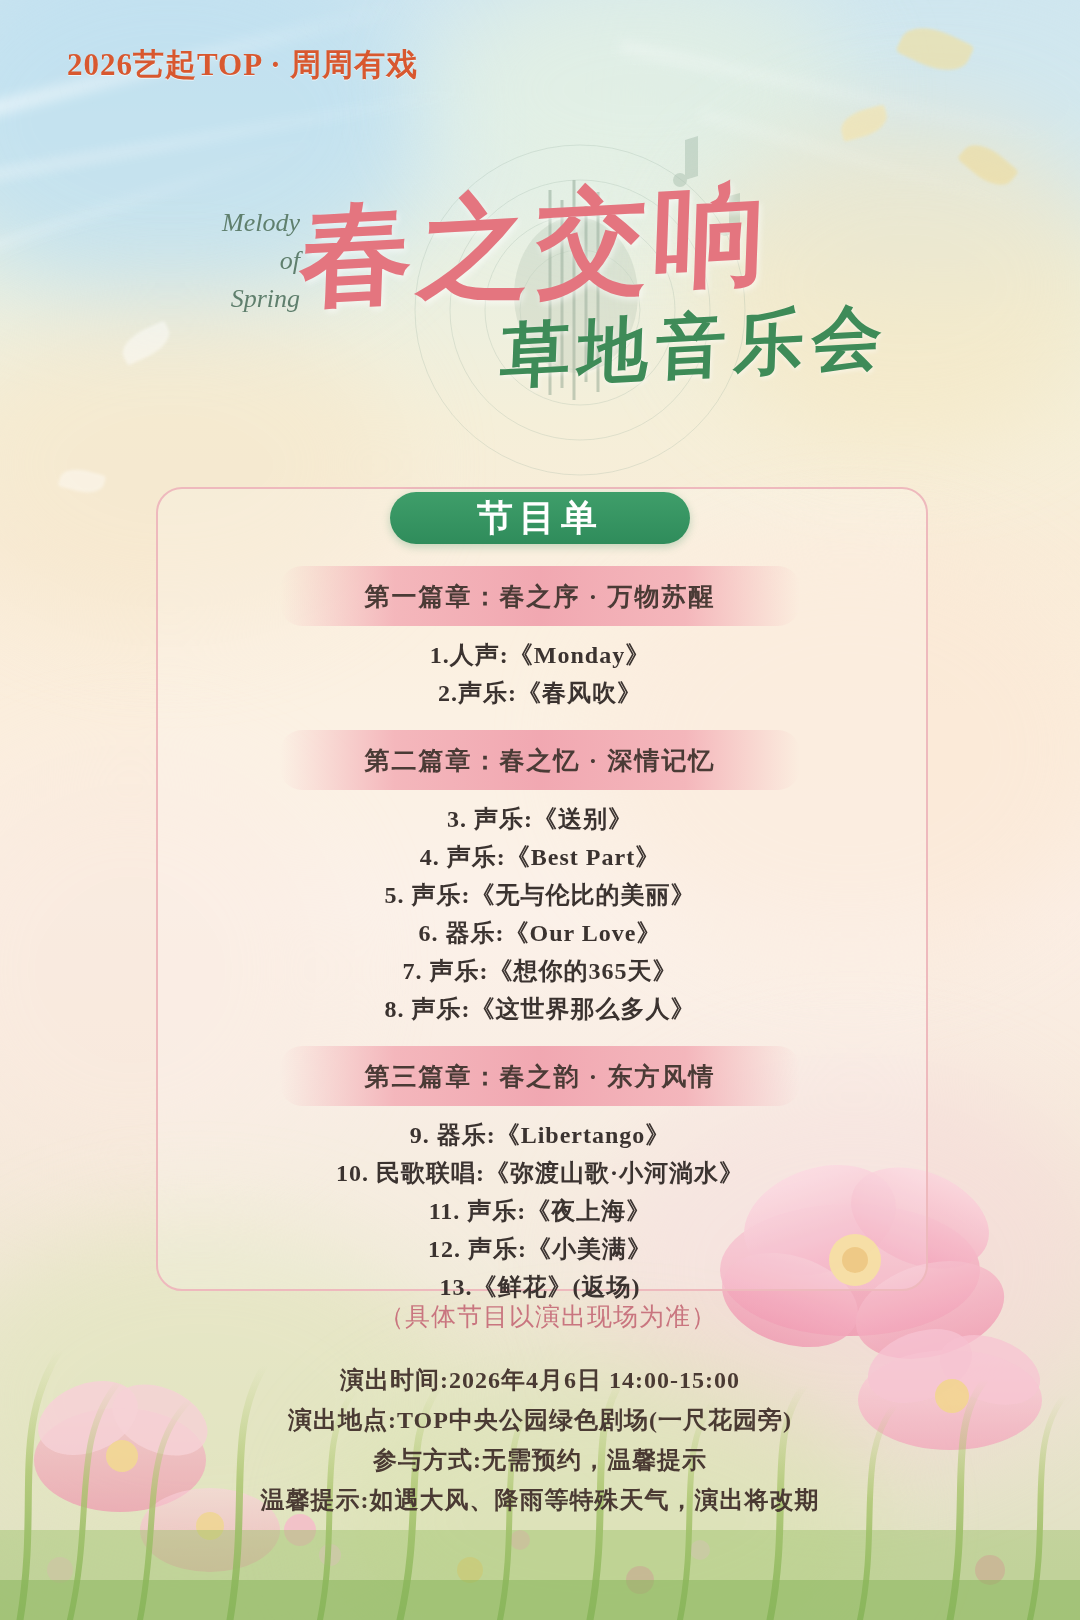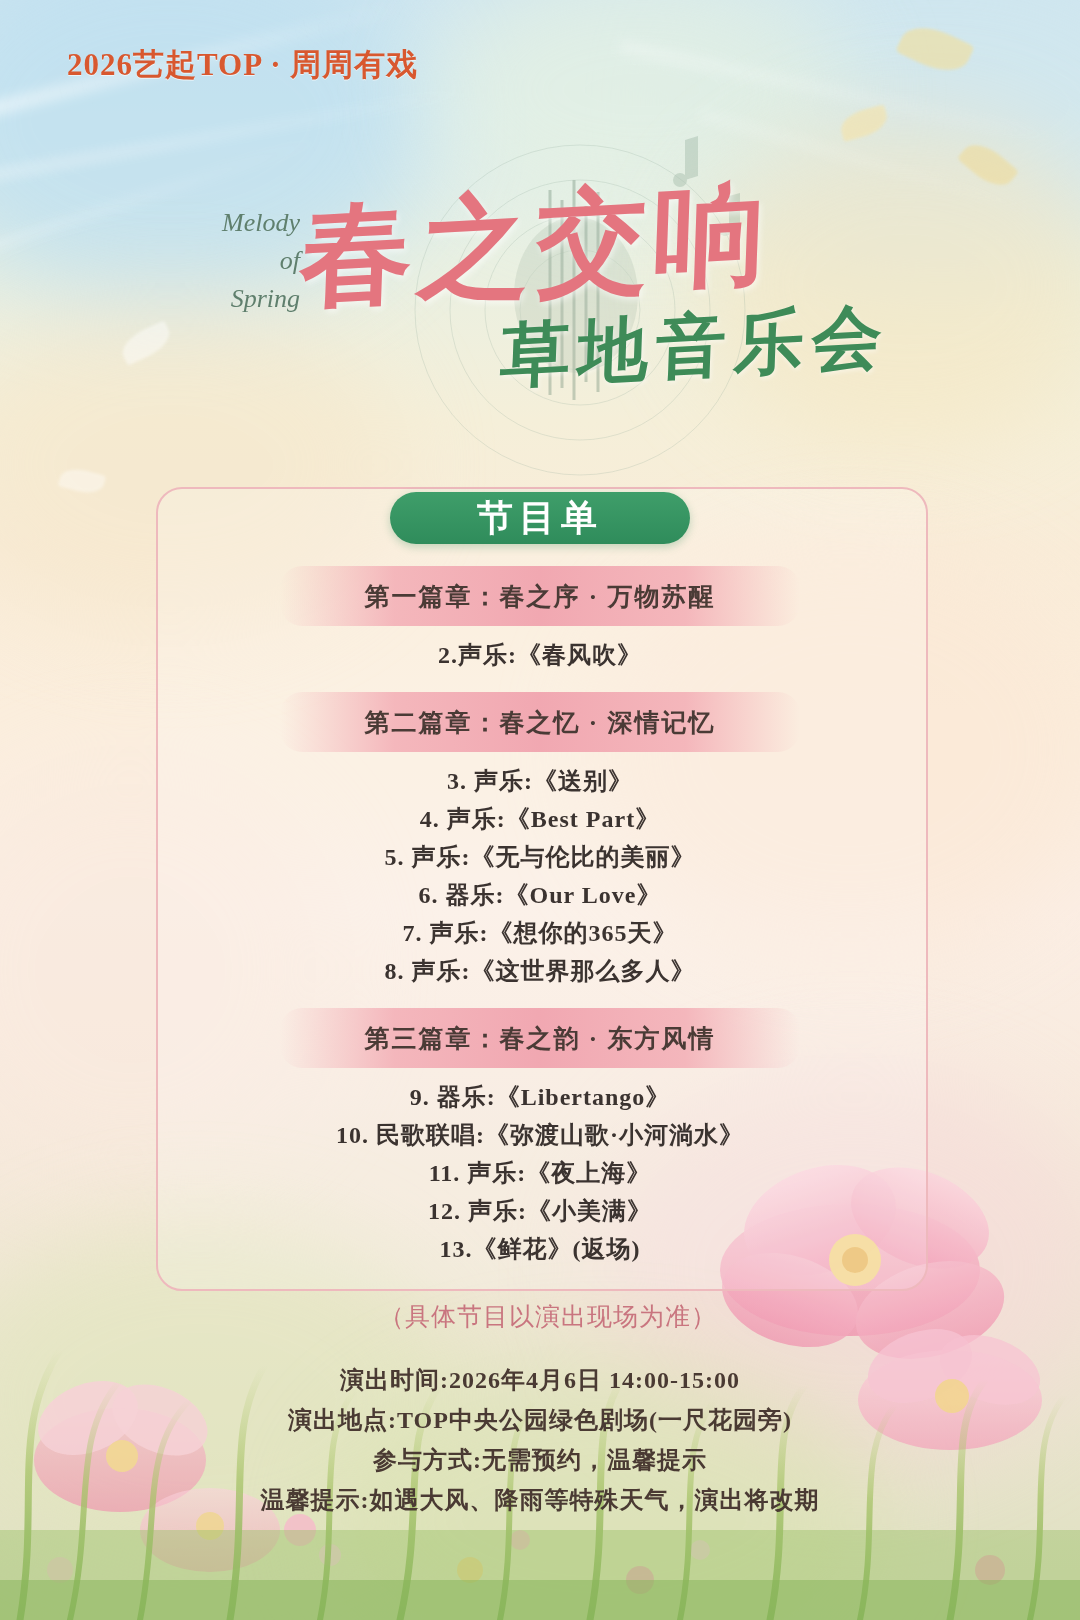--- a/index.html
+++ b/index.html
@@ -369,20 +369,21 @@
 
       <div class="title-main">春之交响</div>
       <div class="title-sub">草地音乐会</div>
     </div>
 
     <div class="panel"></div>
     <div class="panel-title">节目单</div>
 
     <div class="program-list" id="program-list">
         <div class="chapter">第一篇章：春之序 · 万物苏醒</div>
+        <div class="piece">1.人声:《Monday》</div>
         <div class="piece">2.声乐:《春风吹》</div>
         <div class="chapter">第二篇章：春之忆 · 深情记忆</div>
         <div class="piece">3. 声乐:《送别》</div>
         <div class="piece">4. 声乐:《Best Part》</div>
         <div class="piece">5. 声乐:《无与伦比的美丽》</div>
         <div class="piece">6. 器乐:《Our Love》</div>
         <div class="piece">7. 声乐:《想你的365天》</div>
         <div class="piece">8. 声乐:《这世界那么多人》</div>
         <div class="chapter">第三篇章：春之韵 · 东方风情</div>
         <div class="piece">9. 器乐:《Libertango》</div>

